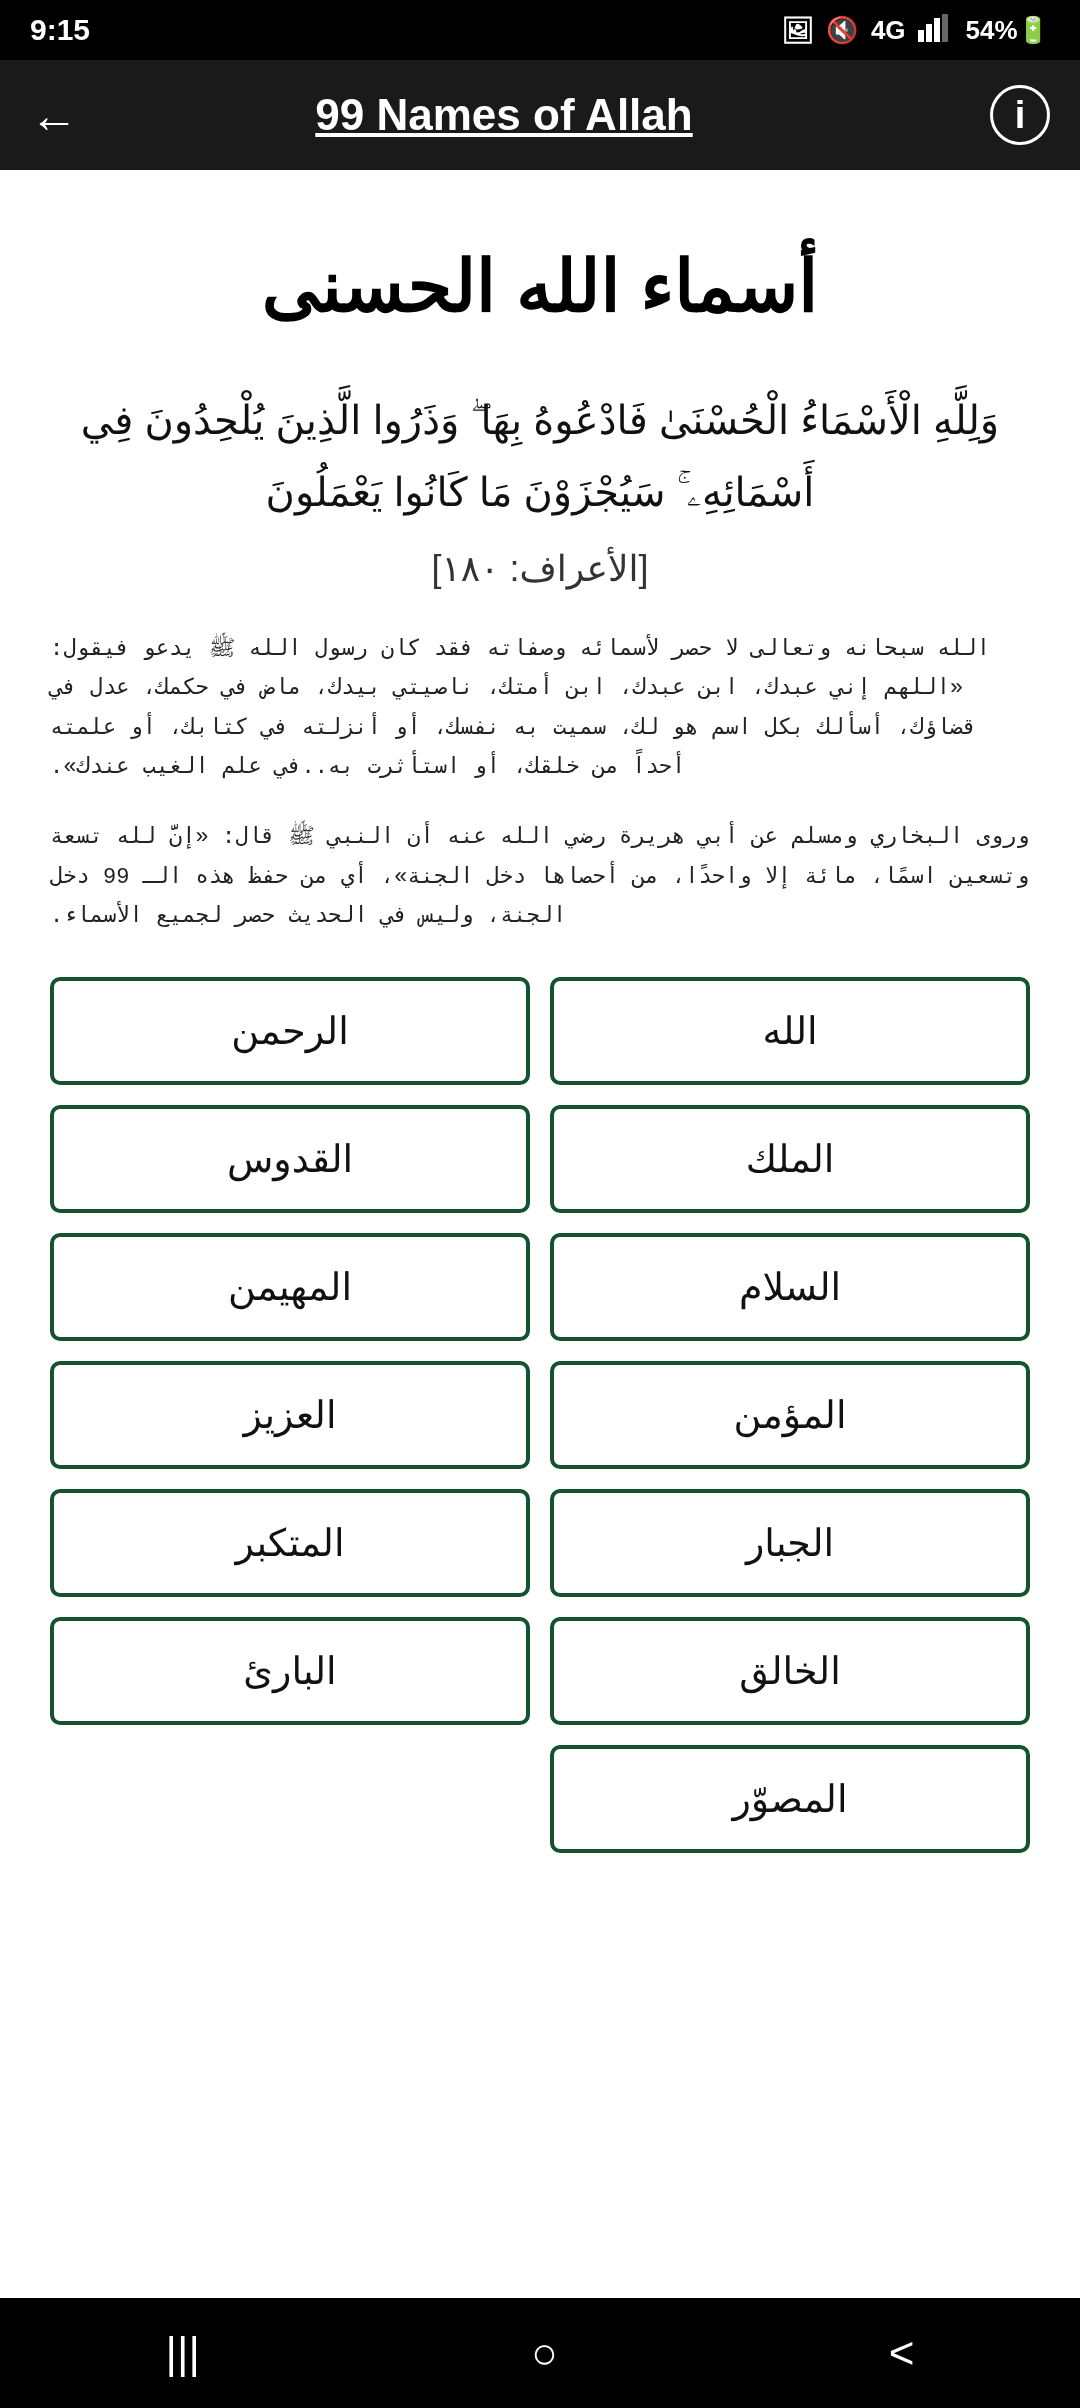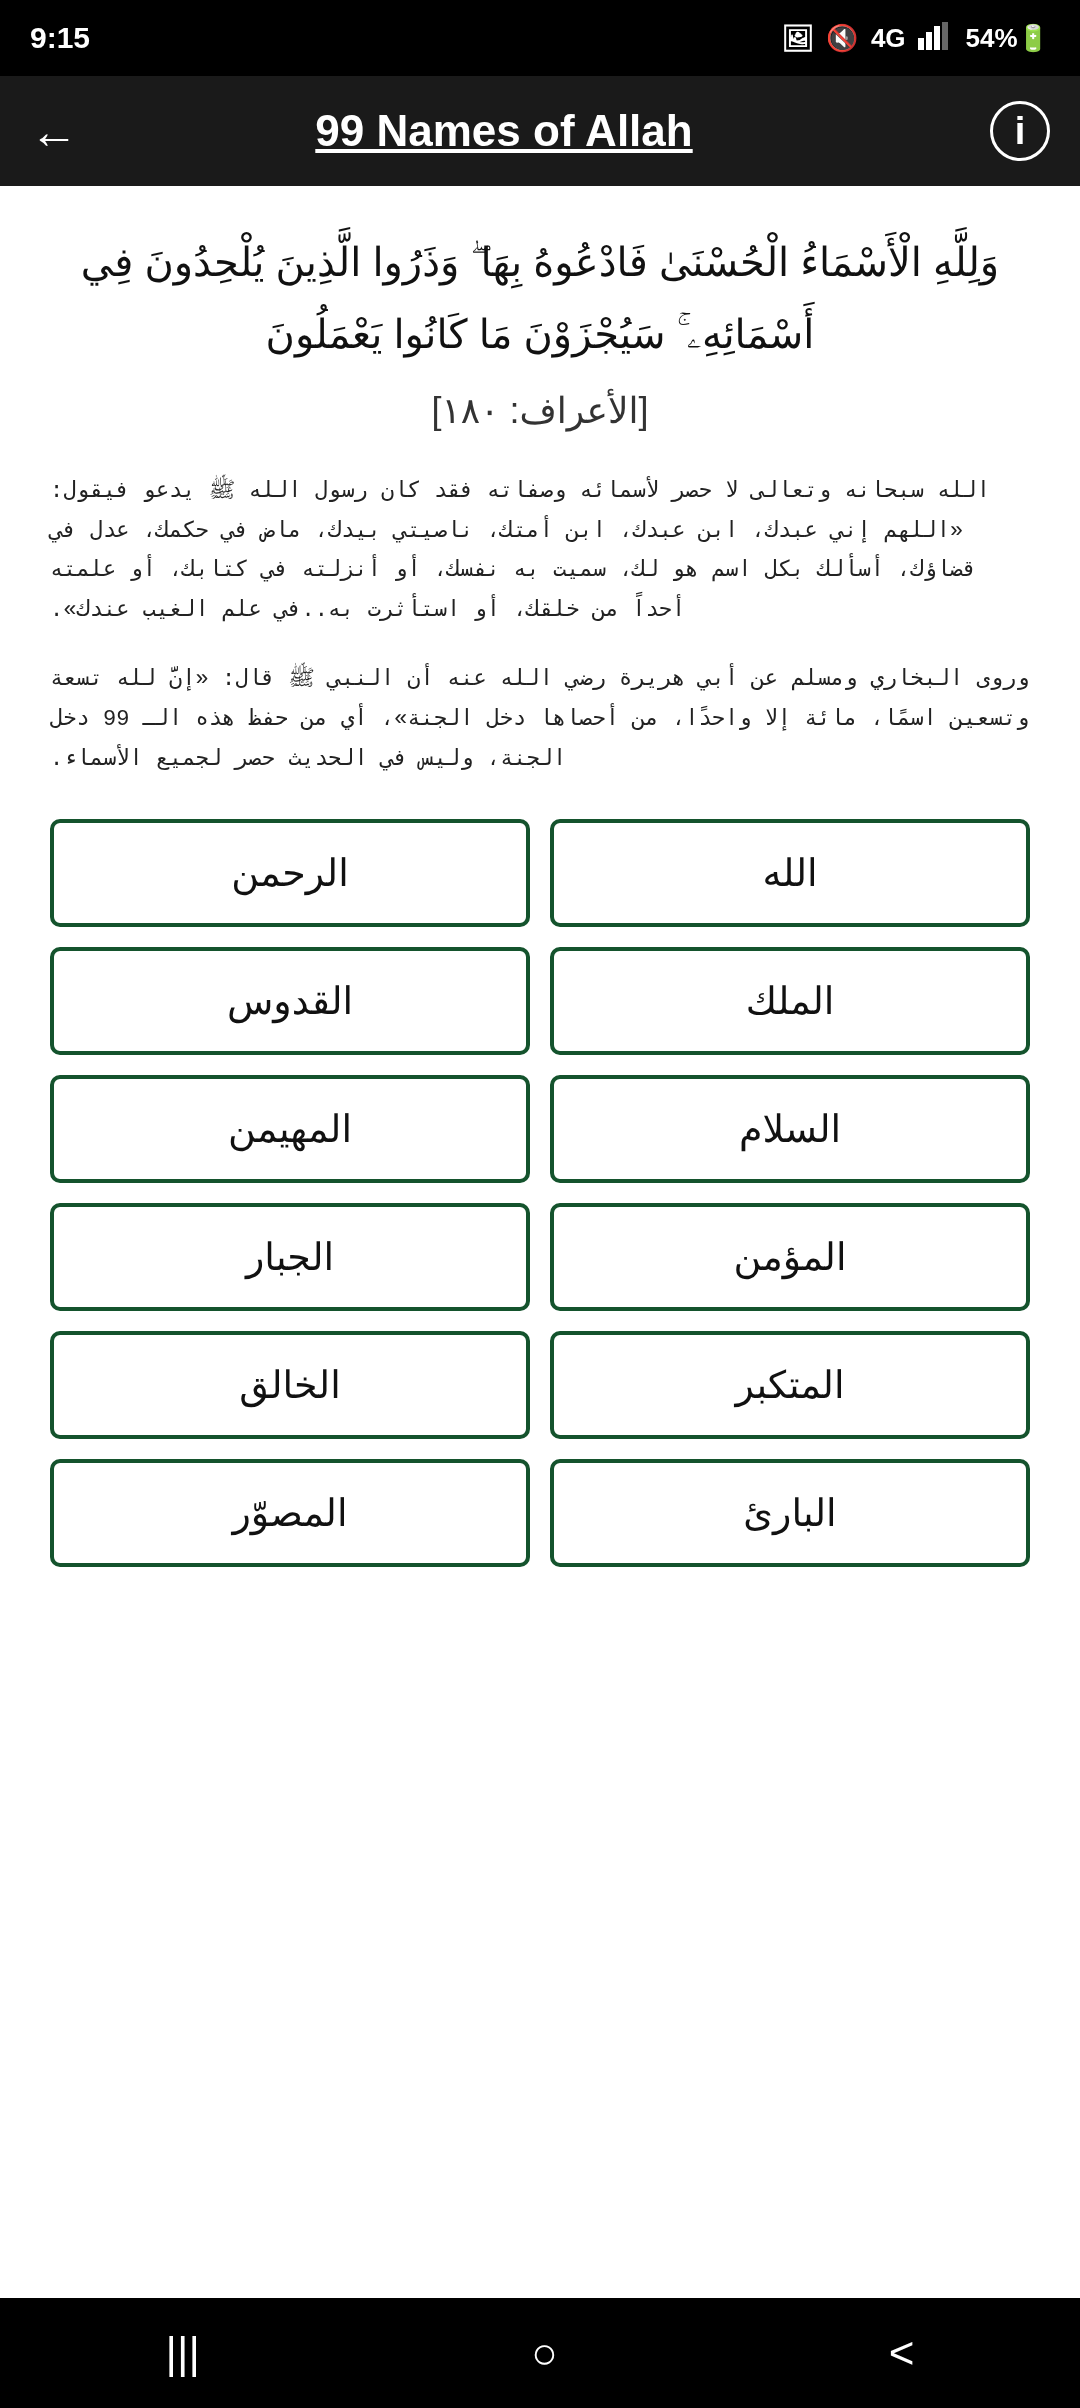--- a/index.html
+++ b/index.html
@@ -14,21 +14,21 @@
     }
 
     
     .status-bar {
       background: #000;
       color: #fff;
       display: flex;
       justify-content: space-between;
       align-items: center;
       padding: 10px 30px;
-      height: 76px;
+      height: 60px;
       font-size: 28px;
       font-weight: 600;
     }
     .status-bar-left { font-size: 30px; font-weight: 700; }
     .status-bar-right {
       display: flex;
       align-items: center;
       gap: 12px;
       font-size: 26px;
     }
@@ -182,20 +182,21 @@
 </div>
 
 <div class="header">
   <div class="header-back">←</div>
   <div class="header-title">99 Names of Allah</div>
   <div class="header-info">i</div>
 </div>
 
 <div class="content">
 
+  <div class="arabic-title">أسماء الله الحسنى</div>
 
   <div class="quran-verse">وَلِلَّهِ الْأَسْمَاءُ الْحُسْنَىٰ فَادْعُوهُ بِهَا ۖ وَذَرُوا الَّذِينَ يُلْحِدُونَ فِي أَسْمَائِهِۦ ۚ سَيُجْزَوْنَ مَا كَانُوا يَعْمَلُونَ</div>
   <div class="verse-ref">[الأعراف: ١٨٠]</div>
 
   <div class="para">الله سبحانه وتعالى لا حصر لأسمائه وصفاته فقد كان رسول الله ﷺ يدعو فيقول: «اللهم إني عبدك، ابن عبدك، ابن أمتك، ناصيتي بيدك، ماض في حكمك، عدل في قضاؤك، أسألك بكل اسم هو لك، سميت به نفسك، أو أنزلته في كتابك، أو علمته أحداً من خلقك، أو استأثرت به..في علم الغيب عندك».</div>
 
   <div class="para">وروى البخاري ومسلم عن أبي هريرة رضي الله عنه أن النبي ﷺ قال: «إنَّ لله تسعة وتسعين اسمًا، مائة إلا واحدًا، من أحصاها دخل الجنة»، أي من حفظ هذه الـ 99 دخل الجنة، وليس في الحديث حصر لجميع الأسماء.</div>
 
   <div class="names-grid">
 
@@ -203,20 +204,21 @@
     <div class="name-btn">الرحمن</div>
 
     <div class="name-btn">الملك</div>
 
     <div class="name-btn">القدوس</div>
     <div class="name-btn">السلام</div>
 
     <div class="name-btn">المهيمن</div>
     <div class="name-btn">المؤمن</div>
 
+    <div class="name-btn">العزيز</div>
     <div class="name-btn">الجبار</div>
 
     <div class="name-btn">المتكبر</div>
     <div class="name-btn">الخالق</div>
 
     <div class="name-btn">البارئ</div>
     <div class="name-btn">المصوّر</div>
 
   </div>
 

